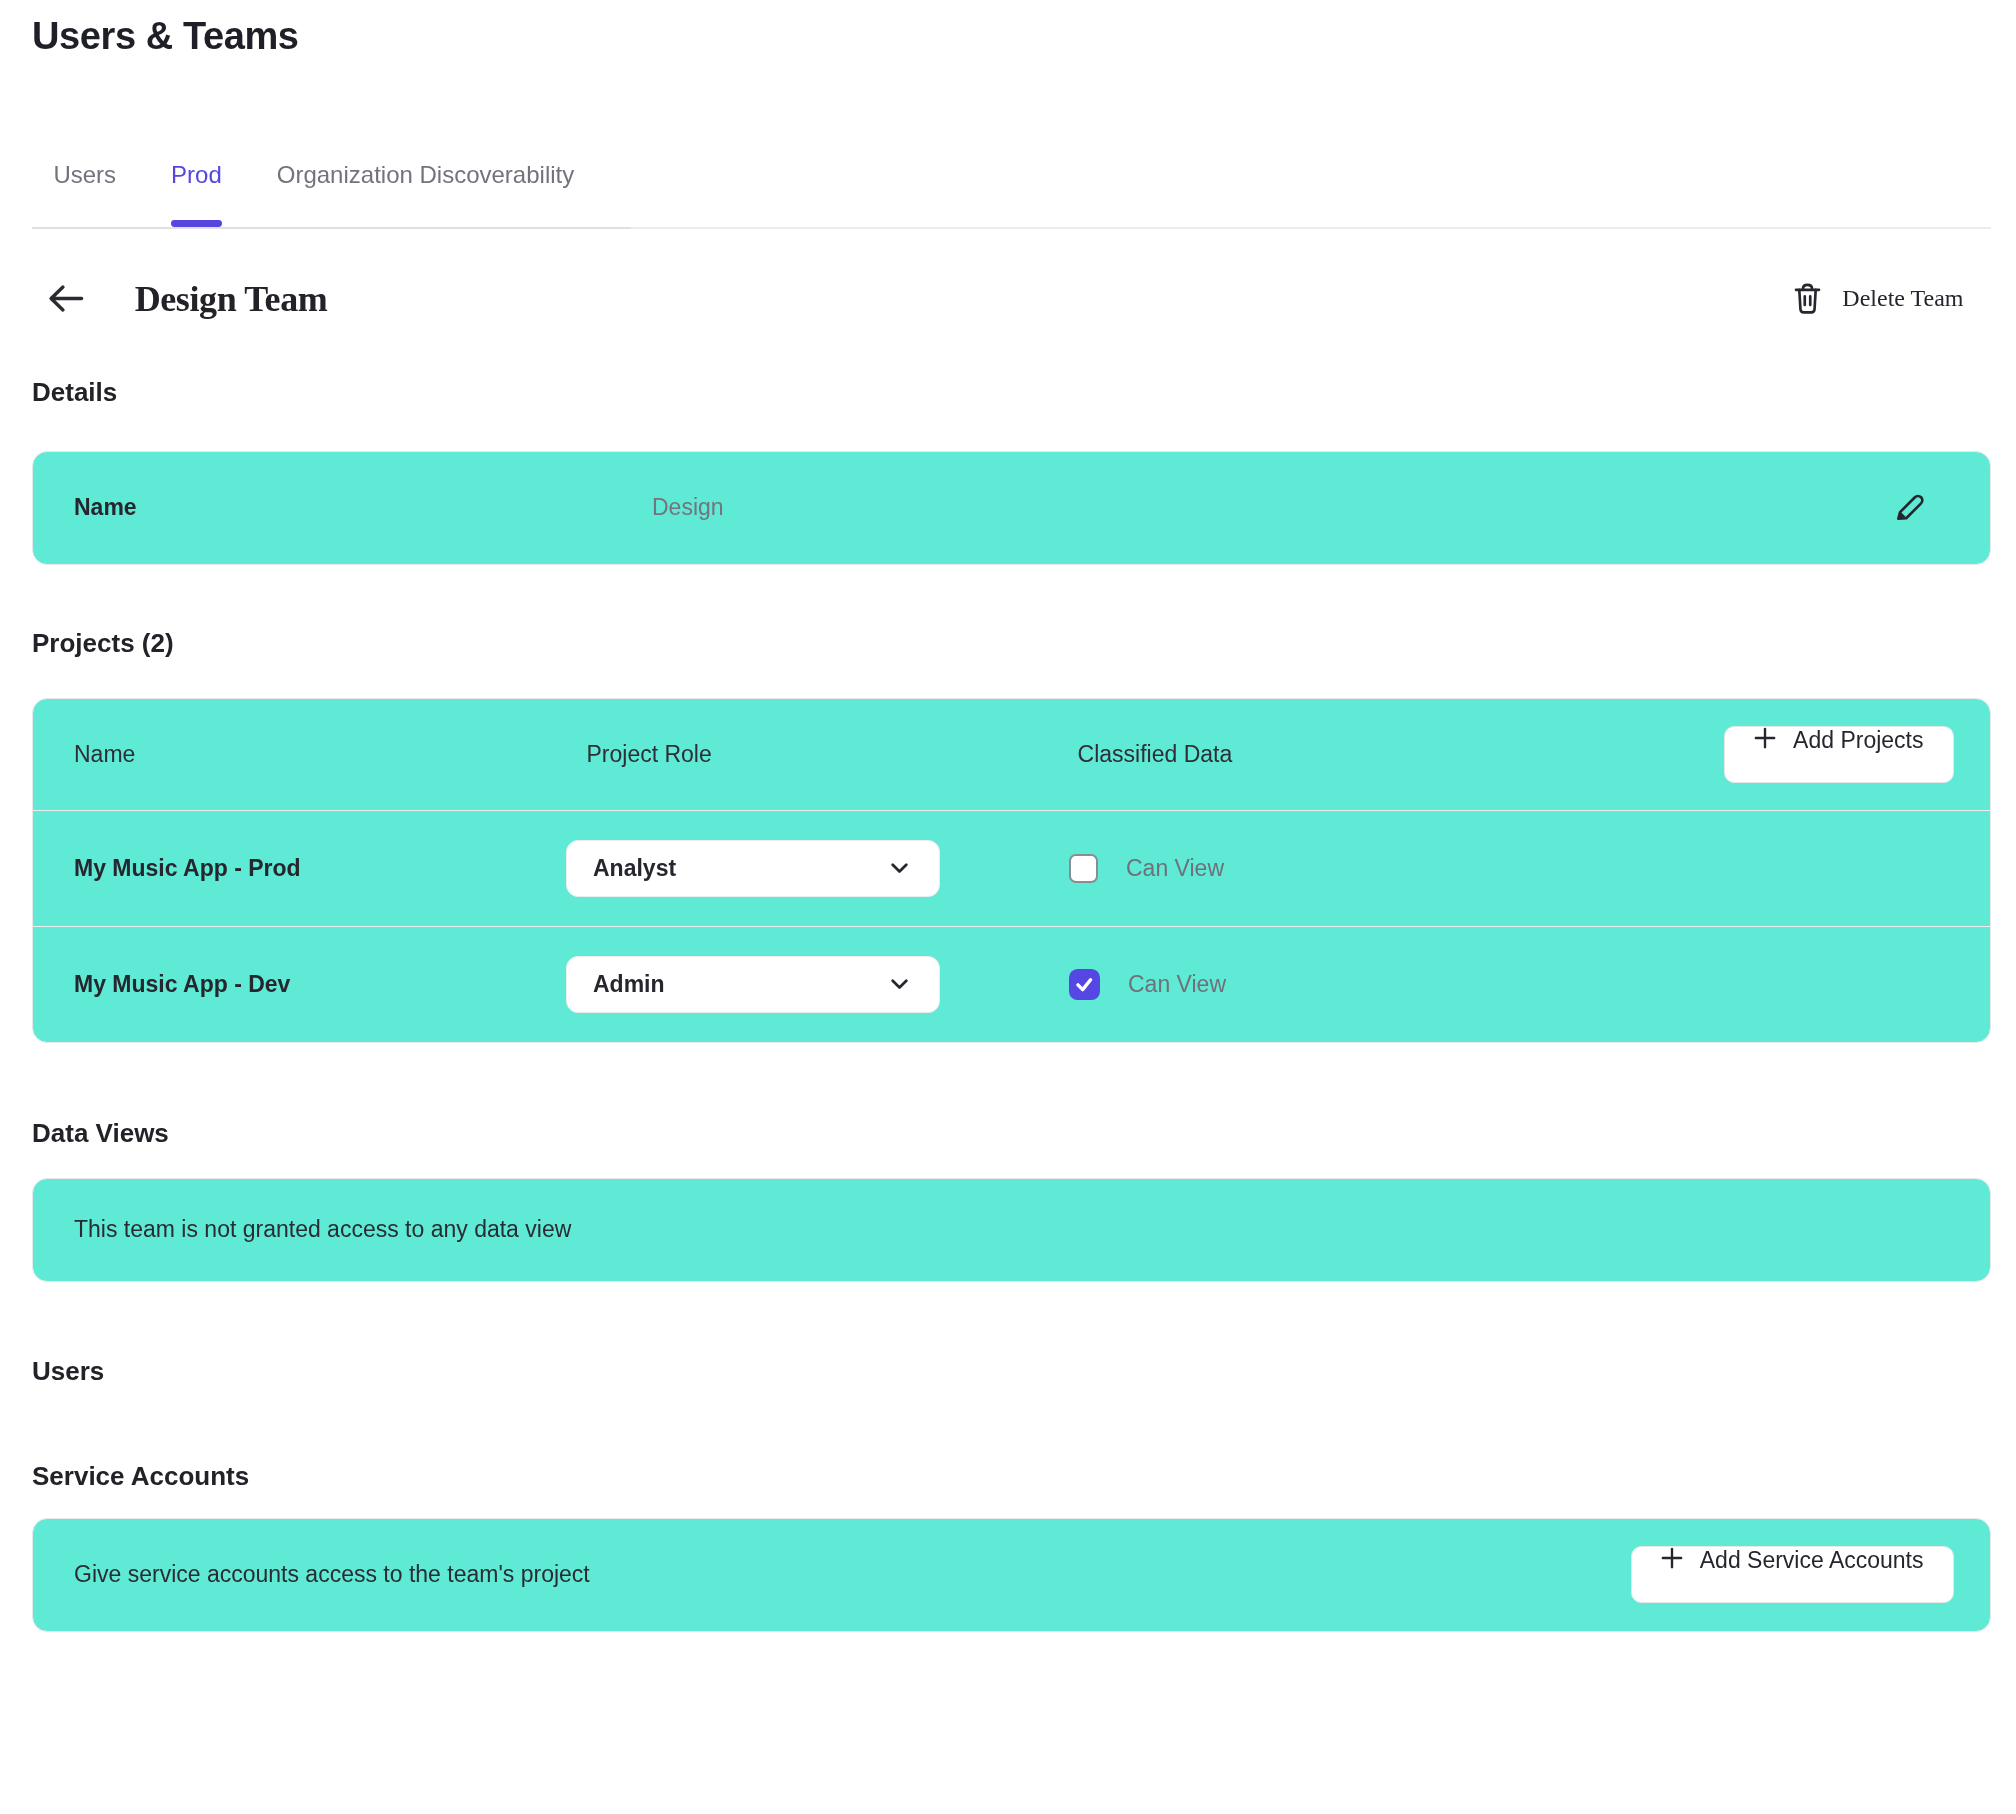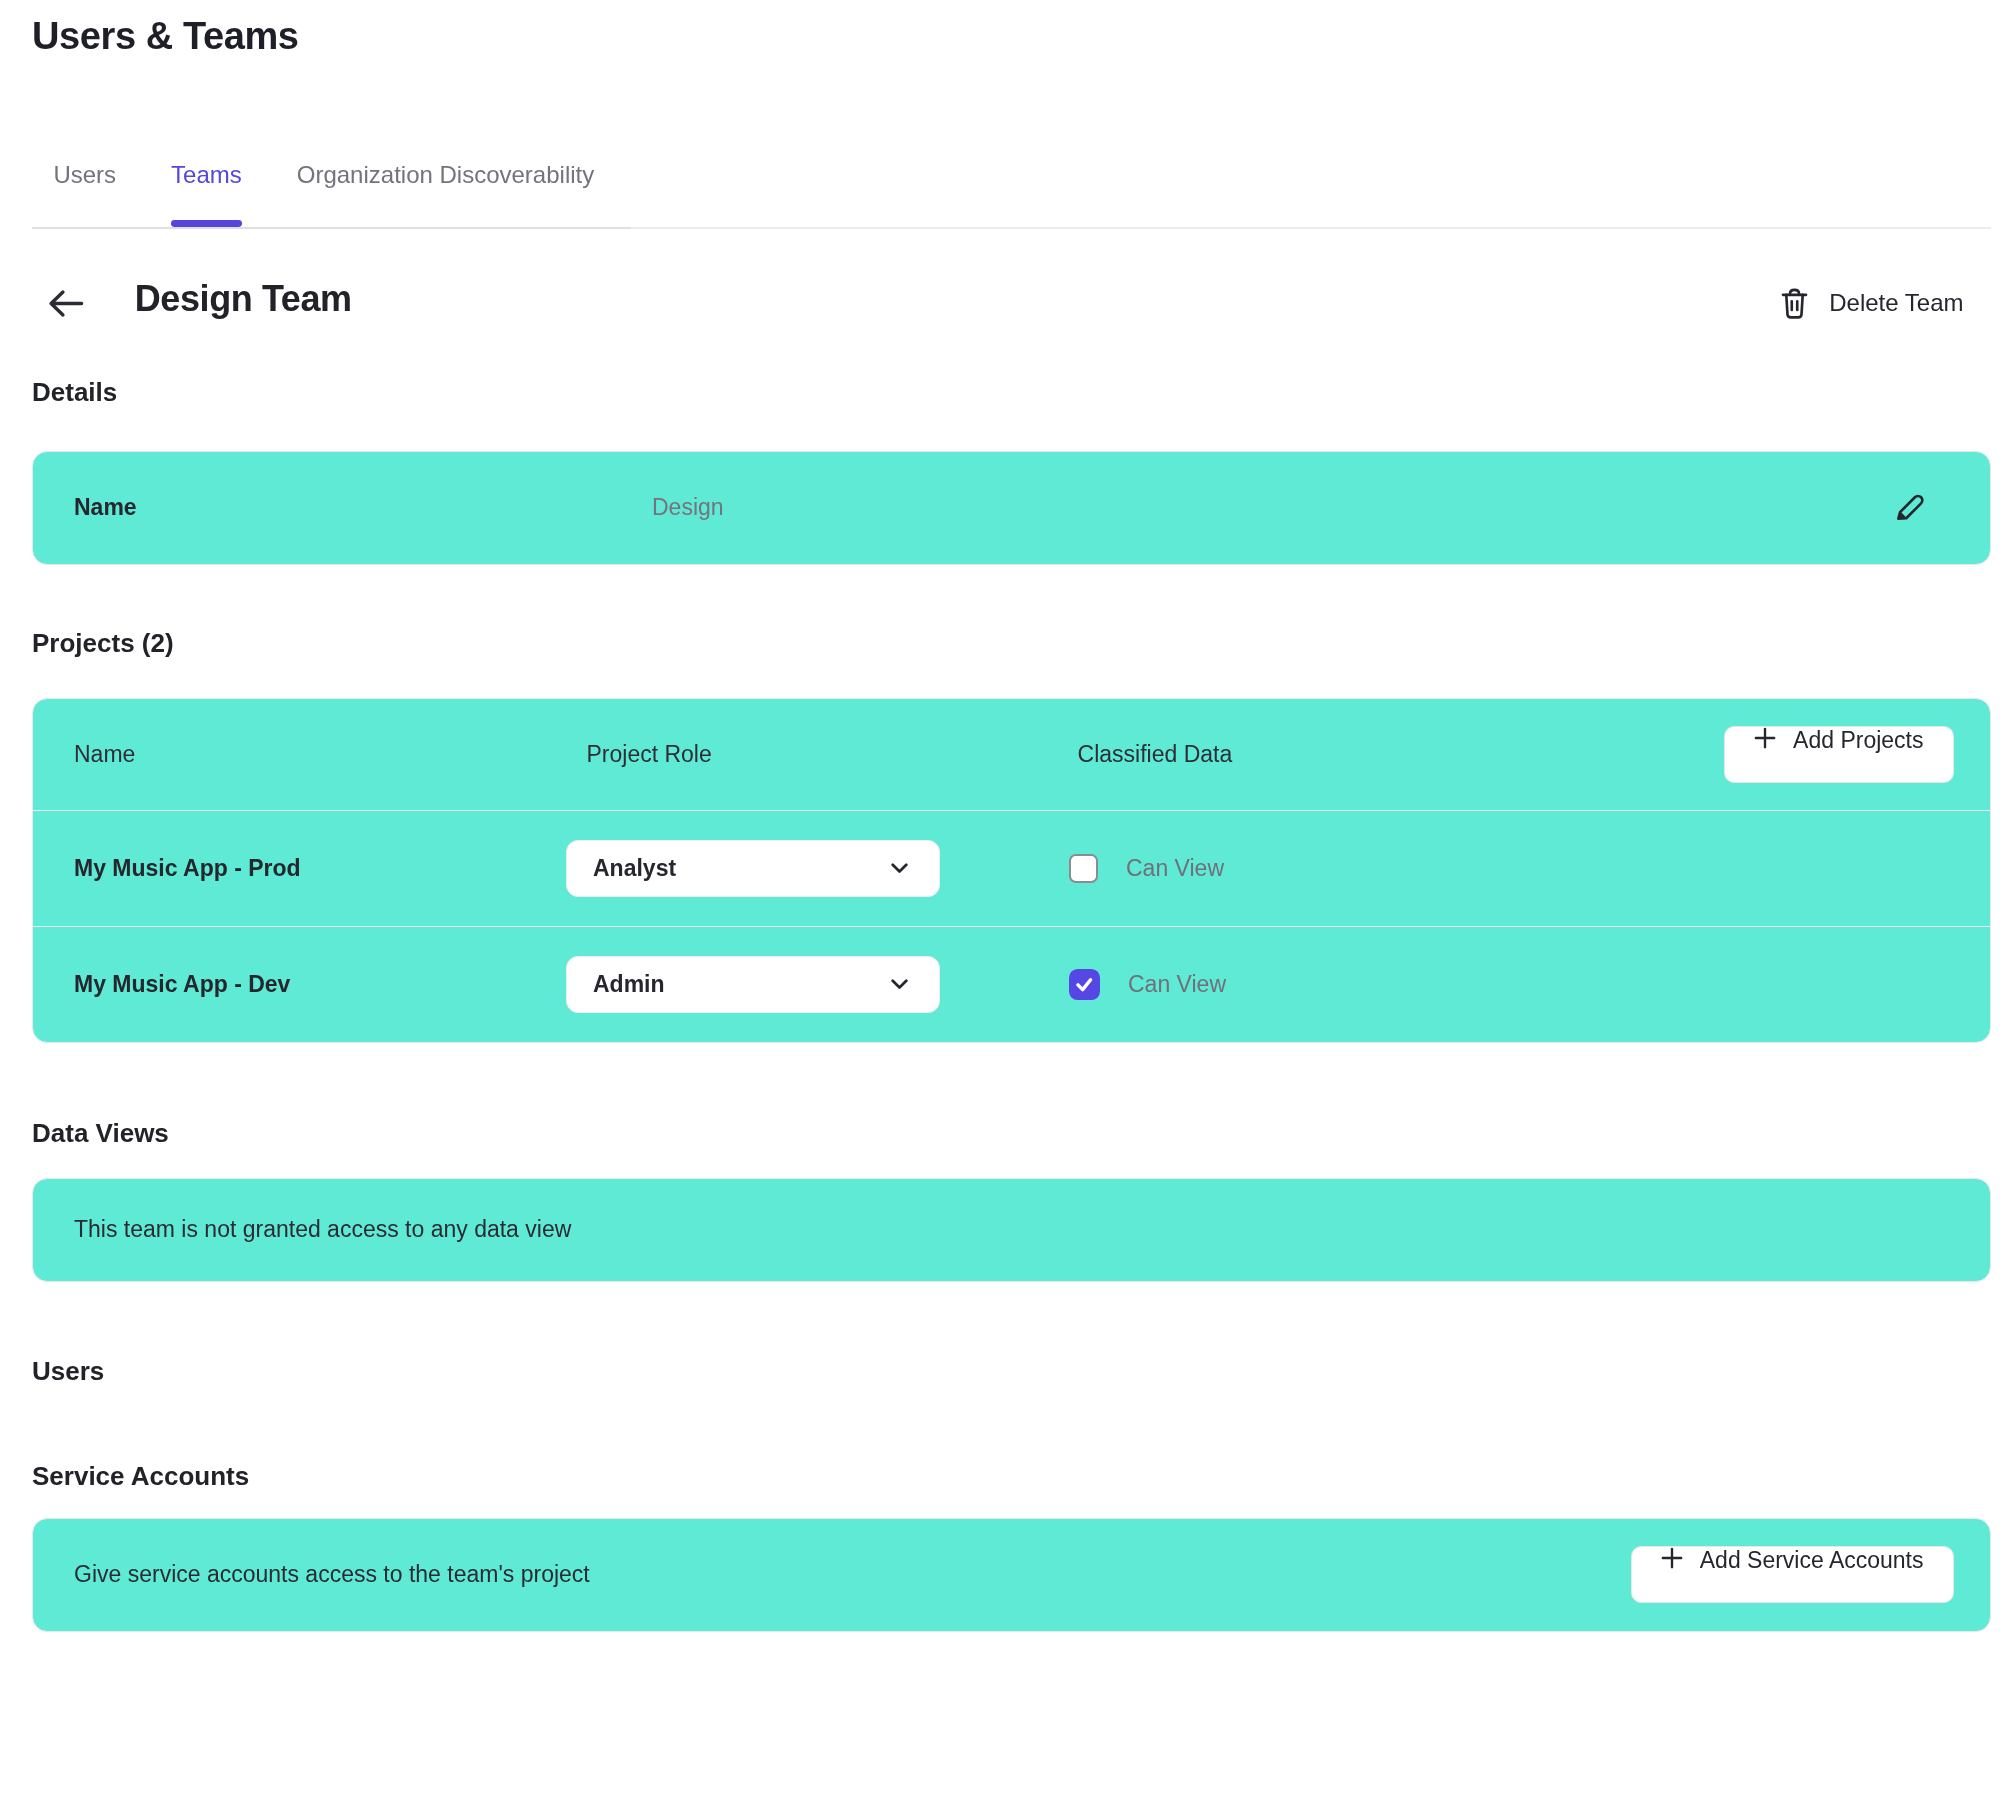--- a/index.html
+++ b/index.html
@@ -28,21 +28,21 @@
     padding-bottom: 40px; cursor: pointer; background: none; border: none;
     font-family: inherit; line-height: 24px;
   }
   .tab.active { color: #5646de; font-weight: 500; }
   .tab.active::after {
     content: ""; position: absolute; left: 0; right: 0; bottom: 0;
     height: 6.8px; border-radius: 3.4px; background: #5646de;
   }
 
   
-  .team-header { margin-top: 49px; display: flex; align-items: flex-end; }
+  .team-header { margin-top: 49px; display: flex; align-items: center; font-family: Liberation Serif, serif; }
   .back-btn { background: none; border: none; cursor: pointer; margin-left: 13.7px; display: flex; align-items: center; }
   .team-title { margin-left: 50px; font-size: 36px; font-weight: 700; color: #222229; letter-spacing: -0.4px; }
   .spacer { flex: 1; }
   .delete-team {
     display: flex; align-items: center; gap: 19px;
     background: none; border: none; cursor: pointer;
     font-family: inherit; font-size: 24px; font-weight: 500; color: #26262e;
     margin-right: 27px;
   }
 
@@ -112,21 +112,21 @@
 </head>
 <body>
 
 <div class="page">
 
   <h1 class="page-title">Users &amp; Teams</h1>
 
   <div class="tabs-wrap">
     <div class="tabs">
       <button class="tab">Users</button>
-      <button class="tab active">Teams</button>
+      <button class="tab active">Prod</button>
       <button class="tab">Organization Discoverability</button>
     </div>
     <div class="tabs-strip-dark"></div>
   </div>
 
   <div class="team-header">
     <button class="back-btn">
       <span>
         <svg width="39" height="33" viewBox="0 0 46 38">
           <path d="M42 19 H7 M20 5.5 L6 19 L20 32.5" fill="none" stroke="#2b2b33" stroke-width="4" stroke-linecap="round" stroke-linejoin="round"></path>

